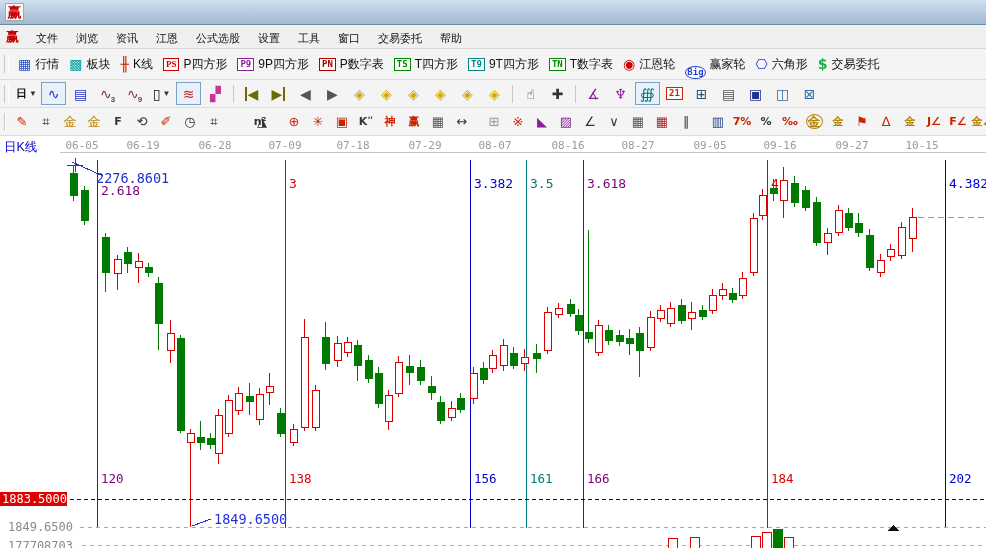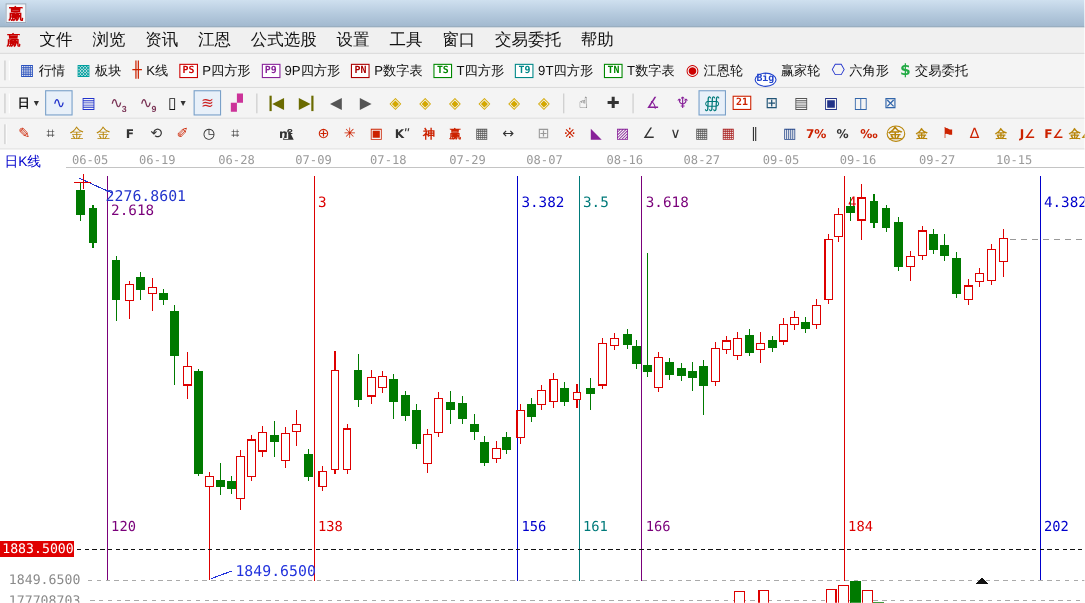--- a/index.html
+++ b/index.html
@@ -9,21 +9,21 @@
   .titlebar{height:24px;flex:0 0 24px;display:flex;align-items:center;padding-left:5px;
     background:linear-gradient(180deg,#cfe0ef 0%,#b4c9dd 55%,#a2b9cf 100%);
     border-bottom:1px solid #6f8ba3;}
   .titlebar .app-logo{color:#c80000;font-weight:bold;font-size:14px;background:#f4f6f8;border:1px solid #9ab;
     width:17px;height:16px;line-height:16px;text-align:center;margin-right:6px;}
   .titlebar .title{font-size:12.5px;color:#101418;}
   
   .menubar{height:23px;flex:0 0 23px;display:flex;align-items:center;background:#f0f0f0;
     border-bottom:1px solid #d9d9d9;padding-left:4px;}
   .menubar .menu-logo{color:#c80000;font-weight:bold;font-size:13px;margin:0 8px 0 2px;}
-  .menu-item{font-size:15px;color:#111;padding:2px 9px;cursor:default;}
+  .menu-item{font-size:11px;color:#111;padding:2px 9px;cursor:default;}
   
   .toolbar{display:flex;align-items:center;background:#f4f4f4;border-bottom:1px solid #dcdcdc;padding:0 2px;}
   .tb1{height:30px;flex:0 0 30px;}
   .tb2{height:27px;flex:0 0 27px;}
   .tb3{height:27px;flex:0 0 27px;}
   .gripper{width:3px;height:18px;border-left:1px solid #c6c6c6;border-right:1px solid #ffffff;margin:0 4px 0 2px;}
   .sep{width:1px;height:18px;background:#c9c9c9;margin:0 4px;}
   .t1item{display:inline-flex;align-items:center;gap:4px;padding:0 5px;font-size:12px;color:#111;cursor:default;white-space:nowrap;}
   .tbtn{display:inline-flex;align-items:center;justify-content:center;min-width:20px;height:21px;
     border:1px solid transparent;margin:0 1px;cursor:default;white-space:nowrap;}
@@ -67,21 +67,21 @@
       </span>
       <span class="t1item">
         <span class="glyph" style="color: rgb(0, 160, 160); font-weight: bold;">▩</span>
         <span>板块</span>
       </span>
       <span class="t1item">
         <span class="glyph" style="color: rgb(204, 34, 0); font-weight: bold;">╫</span>
         <span>K线</span>
       </span>
       <span class="t1item">
-        <span class="badge" style="color: rgb(204, 0, 0);">PS</span>
+        <span class="badge" style="color: rgb(204, 0, 0); font-family: Liberation Serif, serif;">PS</span>
         <span>P四方形</span>
       </span>
       <span class="t1item">
         <span class="badge" style="color: rgb(136, 34, 153);">P9</span>
         <span>9P四方形</span>
       </span>
       <span class="t1item">
         <span class="badge" style="color: rgb(170, 0, 0);">PN</span>
         <span>P数字表</span>
       </span>

